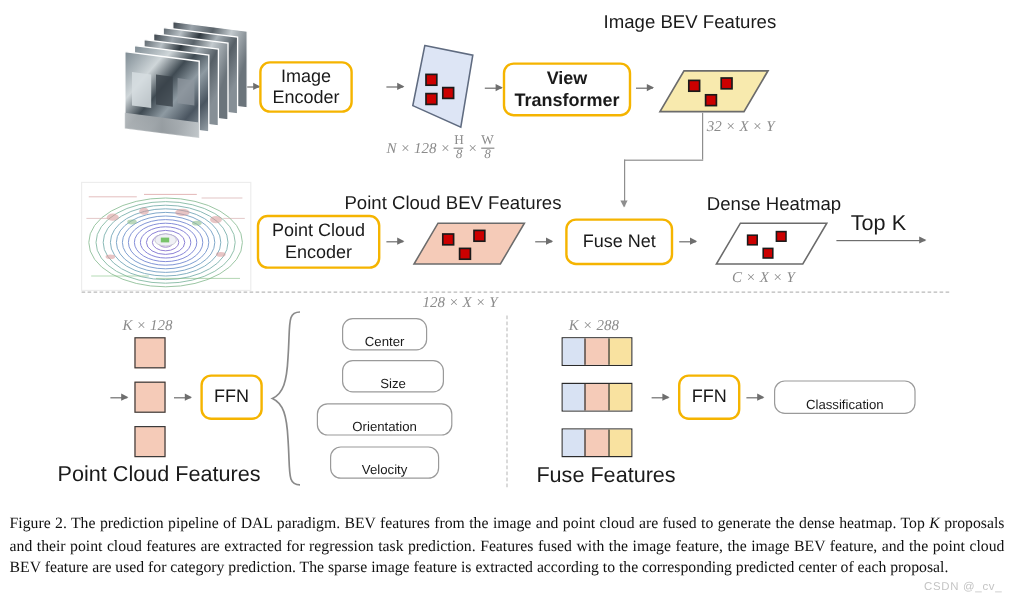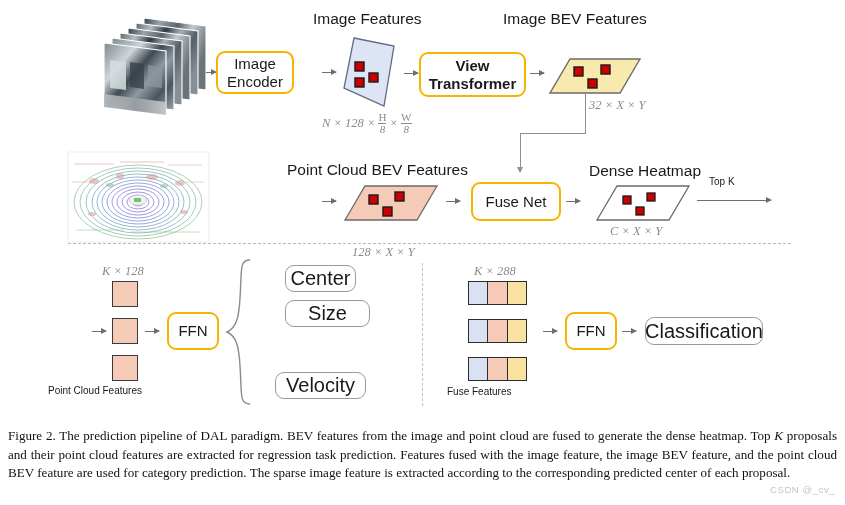--- a/index.html
+++ b/index.html
@@ -36,24 +36,24 @@
     line-height: 1.15;
     box-sizing: border-box;
   }
   .mod.two-line { flex-direction: column; }
 
   .outbox {
     border: 1.4px solid #9a9a9a;
     border-radius: 9px;
     background: #ffffff;
     display: flex;
-    align-items: center;
+    align-items: flex-end;
     justify-content: center;
     color: #1a1a1a;
-    font-size: 20px;
+    font-size: 11px;
     box-sizing: border-box;
   }
 
   
   .heading {
     font-size: 15.5px;
     color: #1a1a1a;
     white-space: nowrap;
   }
   .dimlabel {
@@ -70,21 +70,21 @@
     vertical-align: middle;
     text-align: center;
     line-height: 1.0;
     font-size: 11px;
     position: relative;
     top: -1px;
   }
   .frac .den { border-top: 1px solid #8b8b8b; padding-top: 0px; }
 
   .plainlabel {
-    font-size: 10px;
+    font-size: 18px;
     color: #1a1a1a;
     white-space: nowrap;
   }
 
   
   .arrow-h {
     height: 1px;
     background: #6e6e6e;
   }
   .arrow-h::after {
@@ -210,21 +210,20 @@
   </div>
 
   <div class="abs arrow-h" style="left:206px; top:72px; width:10px;"></div>
 
   <div class="abs mod two-line" style="left:216px; top:51px; width:78px; height:43px;align-items:flex-end;">
     <span>Image Encoder</span>
   </div>
 
   <div class="abs arrow-h" style="left:322px; top:72px; width:14px;"></div>
 
-  <div class="abs heading" style="left:313px; top:10px;">Image Features</div>
 
   <div class="abs" style="left:338px; top:36px; width:60px; height:72px;">
     <svg width="60" height="72" viewBox="0 0 60 72">
       <polygon points="16,2 56,10 46,70 6,52" fill="#dde5f5" stroke="#5f6b80" stroke-width="1.3"></polygon>
       <rect x="17" y="26" width="9" height="9" fill="#cc0000" stroke="#1a1a1a" stroke-width="1.4"></rect>
       <rect x="17" y="42" width="9" height="9" fill="#cc0000" stroke="#1a1a1a" stroke-width="1.4"></rect>
       <rect x="31" y="37" width="9" height="9" fill="#cc0000" stroke="#1a1a1a" stroke-width="1.4"></rect>
     </svg>
   </div>
 
@@ -303,20 +302,24 @@
         <ellipse cx="24" cy="62" rx="4" ry="2"></ellipse>
         <ellipse cx="116" cy="60" rx="4" ry="2"></ellipse>
       </g>
       <g opacity="0.6" fill="#8fbf8f">
         <ellipse cx="42" cy="33" rx="4" ry="2"></ellipse>
         <ellipse cx="96" cy="34" rx="4" ry="2"></ellipse>
       </g>
     </svg>
   </div>
 
+  <div class="abs mod two-line" style="left:214px; top:179px; width:103px; height:45px;">
+    <span>Point Cloud</span>
+    <span>Encoder</span>
+  </div>
 
   <div class="abs arrow-h" style="left:322px; top:201px; width:14px;"></div>
 
   <div class="abs heading" style="left:287px; top:161px;">Point Cloud BEV Features</div>
 
   <div class="abs" style="left:343px; top:182px; width:98px; height:42px;">
     <svg width="98" height="42" viewBox="0 0 98 42">
       <polygon points="22,4 94,4 74,38 2,38" fill="#f5cbb8" stroke="#6b6b6b" stroke-width="1.3"></polygon>
       <rect x="26" y="13" width="9" height="9" fill="#cc0000" stroke="#1a1a1a" stroke-width="1.4"></rect>
       <rect x="52" y="10" width="9" height="9" fill="#cc0000" stroke="#1a1a1a" stroke-width="1.4"></rect>
@@ -373,20 +376,23 @@
       <path d="M26,2 C15,2 18,12 16,40 C15,60 12,70 3,74 C12,78 15,88 16,108 C18,136 15,146 26,146" fill="none" stroke="#8a8a8a" stroke-width="1.4"></path>
     </svg>
   </div>
 
   <div class="abs outbox" style="left:285px; top:265px; width:71px; height:27px;">
     <span>Center</span>
   </div>
   <div class="abs outbox" style="left:285px; top:300px; width:85px; height:27px;">
     <span>Size</span>
   </div>
+  <div class="abs outbox" style="left:264px; top:336px; width:113px; height:27px;">
+    <span>Orientation</span>
+  </div>
   <div class="abs outbox" style="left:275px; top:372px; width:91px; height:27px;">
     <span>Velocity</span>
   </div>
 
   <div class="abs plainlabel" style="left:48px; top:385px;">Point Cloud Features</div>
 
   <div class="abs dimlabel" style="left:474px; top:264px;">K × 288</div>
 
   <div class="abs tri" style="left:468px; top:281px; width:59px; height:24px;">
     <div style="background:#d8e2f3;"></div>

